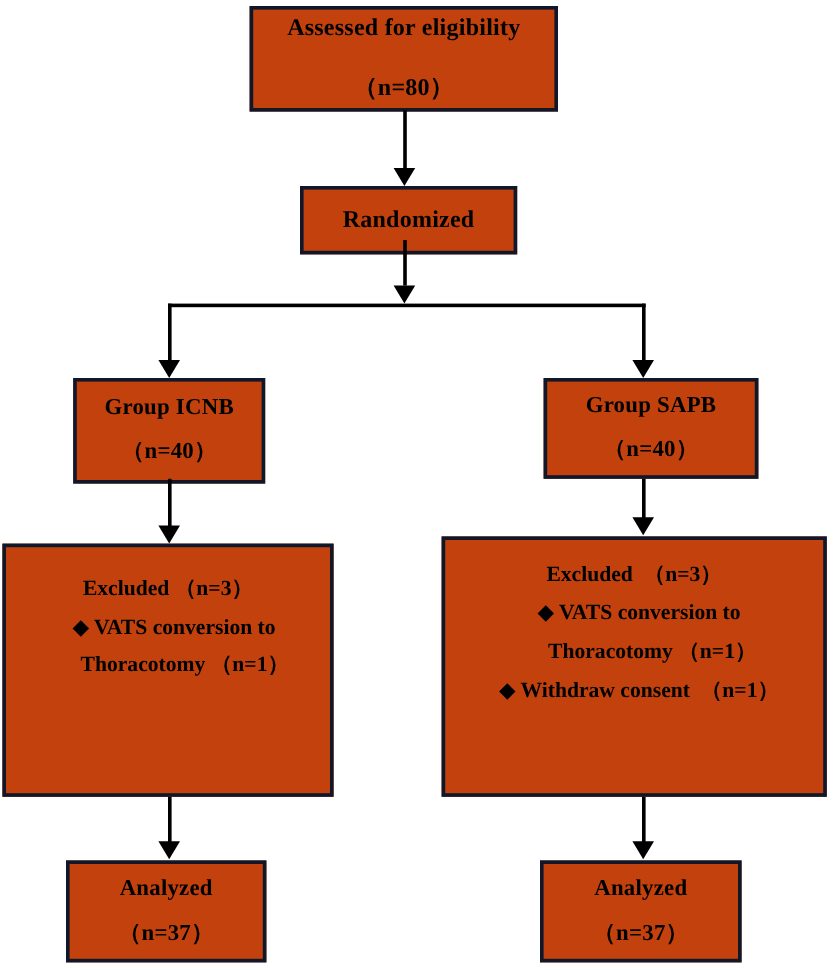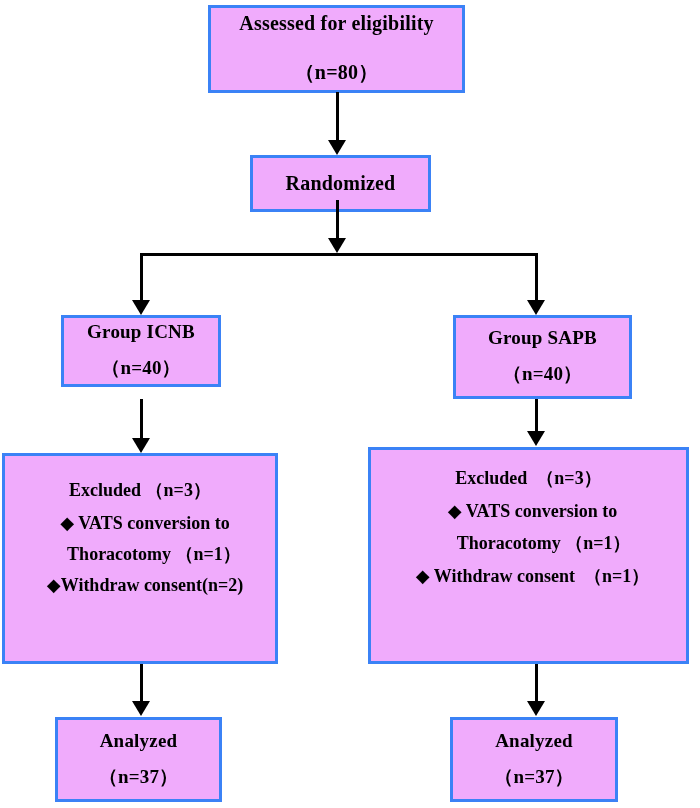--- a/index.html
+++ b/index.html
@@ -12,22 +12,22 @@
     width: 700px;
     height: 808px;
     background: #ffffff;
     font-family: "Liberation Serif", "DejaVu Serif", serif;
     color: #000000;
     overflow: hidden;
   }
   .box {
     position: absolute;
     box-sizing: border-box;
-    border: 3px solid #3b82f6;
-    background: #f0abfc;
+    border: 3px solid #0f172a;
+    background: #c2410c;
     display: flex;
     flex-direction: column;
     align-items: center;
     justify-content: center;
     text-align: center;
   }
   .box .line {
     display: block;
     white-space: nowrap;
     font-weight: 600;
@@ -40,21 +40,21 @@
     font-size: 20px;
   }
   #box-assessed .line + .line { margin-top: 24px; }
 
   #box-randomized {
     left: 250px; top: 155px; width: 181px; height: 57px;
     font-size: 20px;
   }
 
   #box-group-icnb {
-    left: 61px; top: 315px; width: 160px; height: 72px;
+    left: 61px; top: 315px; width: 160px; height: 88px;
     font-size: 19px;
   }
   #box-group-icnb .line + .line { margin-top: 12px; }
 
   #box-group-sapb {
     left: 453px; top: 315px; width: 179px; height: 84px;
     font-size: 19px;
   }
   #box-group-sapb .line + .line { margin-top: 12px; }
 
@@ -195,21 +195,20 @@
   <div class="vline" id="conn-icnb-excluded"></div>
   <div class="arrowhead" id="arrow-icnb-excluded"></div>
 
   <div class="vline" id="conn-sapb-excluded"></div>
   <div class="arrowhead" id="arrow-sapb-excluded"></div>
 
   <div class="box" id="box-excluded-left">
     <span class="excl-title">Excluded （n=3）</span>
     <span class="bullet-row">◆ VATS conversion to</span>
     <span class="bullet-cont">Thoracotomy （n=1）</span>
-    <span class="bullet-row">◆Withdraw consent(n=2)</span>
   </div>
 
   <div class="box" id="box-excluded-right">
     <span class="excl-title">Excluded  （n=3）</span>
     <span class="bullet-row">◆ VATS conversion to</span>
     <span class="bullet-cont"> Thoracotomy （n=1）</span>
     <span class="bullet-row">◆ Withdraw consent  （n=1）</span>
   </div>
 
   <div class="vline" id="conn-excluded-analyzed-left"></div>

